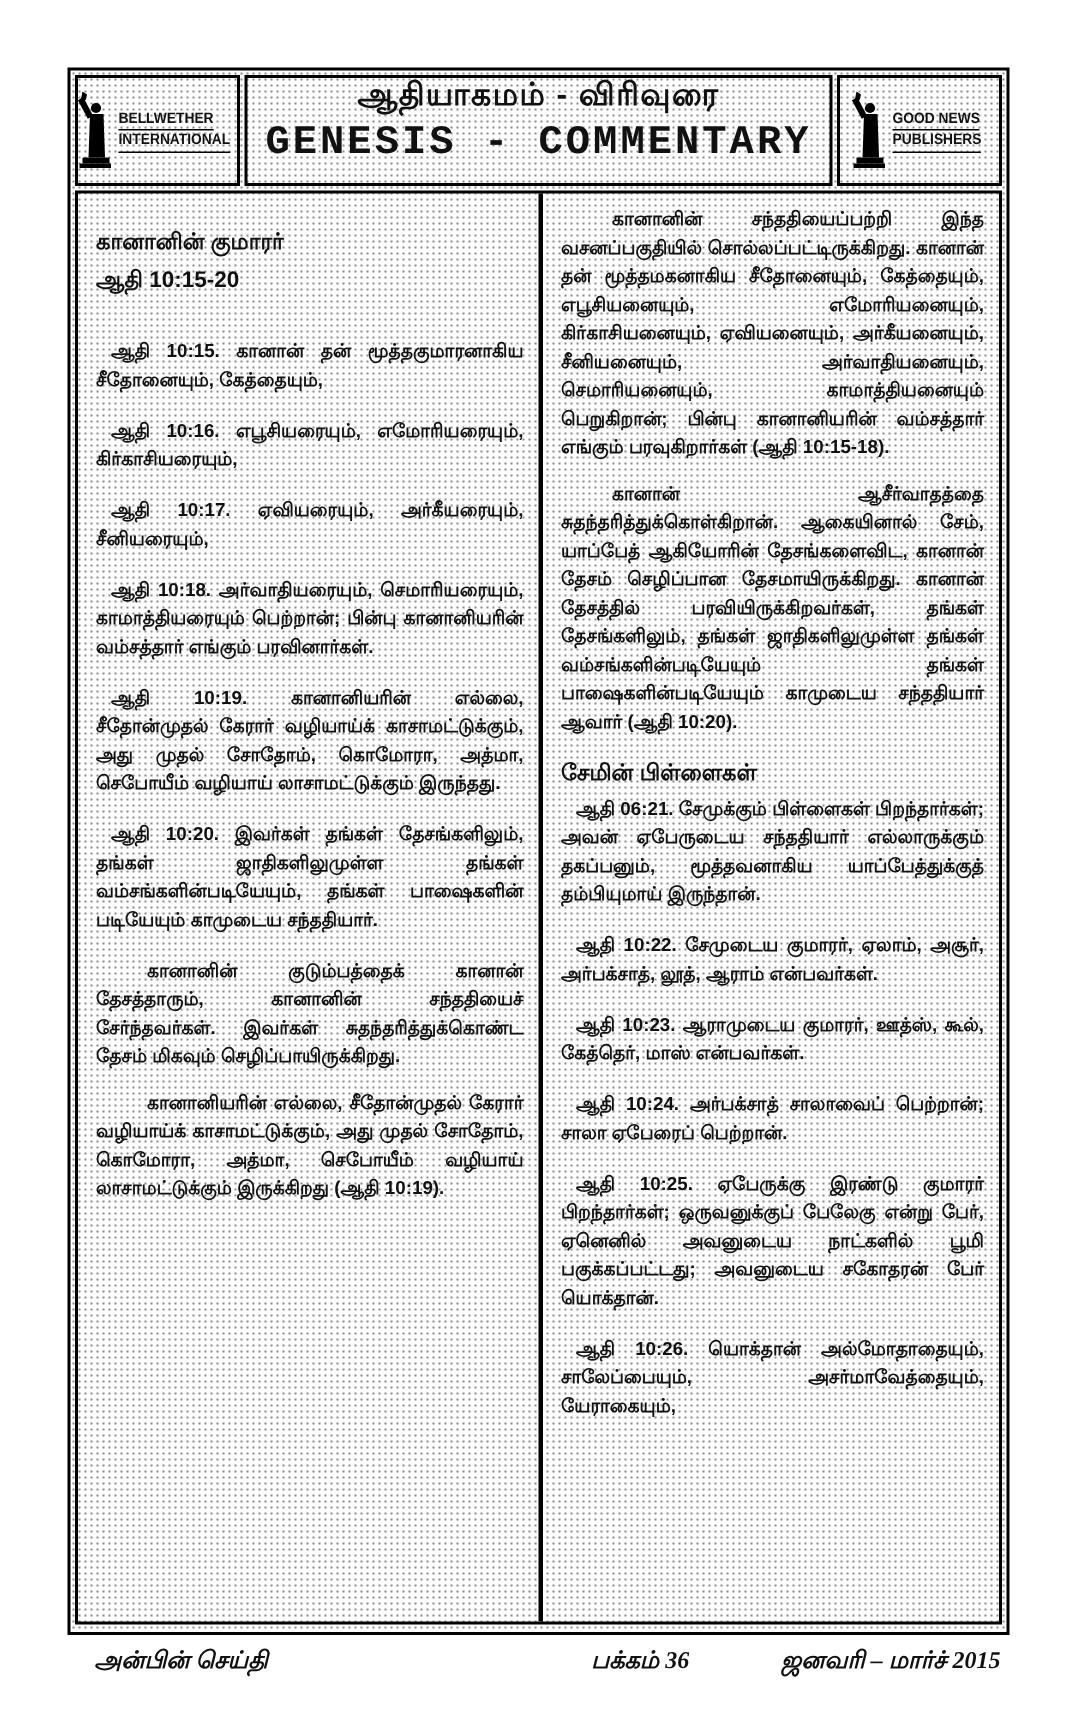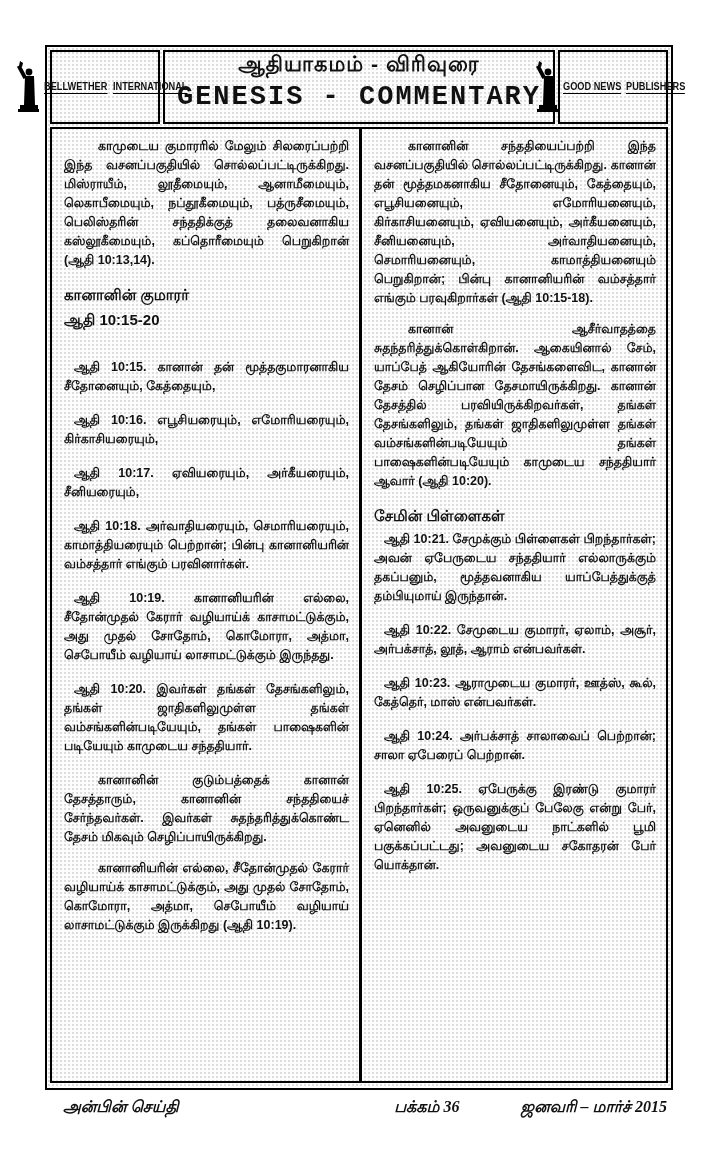--- a/index.html
+++ b/index.html
@@ -27,21 +27,21 @@
     padding: 3px;
   }
 
   
   .header { display: flex; gap: 3px; height: 74px; }
   .logo-box {
     width: 110px; border: 2px solid #000;
     display: flex; align-items: center; justify-content: center; gap: 4px;
     padding: 2px;
   }
-  .logo-text { display: flex; flex-direction: row; align-items: flex-start; }
+  .logo-text { display: flex; flex-direction: column; align-items: flex-start; }
   .logo-text span {
     font-size: 10px; font-weight: bold; letter-spacing: 0px;
     border-bottom: 1px solid #000; line-height: 1.35; white-space: nowrap;
     transform: scaleX(0.92); transform-origin: left;
   }
   .title-box {
     flex: 1; border: 2px solid #000;
     display: flex; flex-direction: column; align-items: center; 
     gap: 3px;
   }
@@ -129,42 +129,42 @@
         <div class="logo-text">
           <span>GOOD NEWS</span>
           <span>PUBLISHERS</span>
         </div>
       </div>
     </div>
 
     <div class="body-box">
 
       <div class="col left">
-        <p class="para">காமுடைய குமாரரில் மேலும் சிலரைப்பற்றி இந்த வசனப்பகுதியில் சொல்லப்பட்டிருக்கிறது. மிஸ்ராயீம், லூதீமையும், ஆனாமீமையும், லெகாபீமையும், நப்தூகீமையும், பத்ருசீமையும், பெலிஸ்தரின் சந்ததிக்குத் தலைவனாகிய கஸ்லூகீமையும், கப்தொரீமையும் பெறுகிறான் (ஆதி 10:13,14).</p>
         <p class="h1">கானானின் குமாரர்</p>
         <p class="h2">ஆதி 10:15-20</p>
         <p class="verse">ஆதி 10:15. கானான் தன் மூத்தகுமாரனாகிய சீதோனையும், கேத்தையும்,</p>
         <p class="verse">ஆதி 10:16. எபூசியரையும், எமோரியரையும், கிர்காசியரையும்,</p>
         <p class="verse">ஆதி 10:17. ஏவியரையும், அர்கீயரையும், சீனியரையும்,</p>
         <p class="verse">ஆதி 10:18. அர்வாதியரையும், செமாரியரையும், காமாத்தியரையும் பெற்றான்; பின்பு கானானியரின் வம்சத்தார் எங்கும் பரவினார்கள்.</p>
         <p class="verse">ஆதி 10:19. கானானியரின் எல்லை, சீதோன்முதல் கேரார் வழியாய்க் காசாமட்டுக்கும், அது முதல் சோதோம், கொமோரா, அத்மா, செபோயீம் வழியாய் லாசாமட்டுக்கும் இருந்தது.</p>
         <p class="verse">ஆதி 10:20. இவர்கள் தங்கள் தேசங்களிலும், தங்கள் ஜாதிகளிலுமுள்ள தங்கள் வம்சங்களின்படியேயும், தங்கள் பாஷைகளின் படியேயும் காமுடைய சந்ததியார்.</p>
         <p class="para">கானானின் குடும்பத்தைக் கானான் தேசத்தாரும், கானானின் சந்ததியைச் சேர்ந்தவர்கள். இவர்கள் சுதந்தரித்துக்கொண்ட தேசம் மிகவும் செழிப்பாயிருக்கிறது.</p>
         <p class="para">கானானியரின் எல்லை, சீதோன்முதல் கேரார் வழியாய்க் காசாமட்டுக்கும், அது முதல் சோதோம், கொமோரா, அத்மா, செபோயீம் வழியாய் லாசாமட்டுக்கும் இருக்கிறது (ஆதி 10:19).</p>
       </div>
 
       <div class="col right">
         <p class="para">கானானின் சந்ததியைப்பற்றி இந்த வசனப்பகுதியில் சொல்லப்பட்டிருக்கிறது. கானான் தன் மூத்தமகனாகிய சீதோனையும், கேத்தையும், எபூசியனையும், எமோரியனையும், கிர்காசியனையும், ஏவியனையும், அர்கீயனையும், சீனியனையும், அர்வாதியனையும், செமாரியனையும், காமாத்தியனையும் பெறுகிறான்; பின்பு கானானியரின் வம்சத்தார் எங்கும் பரவுகிறார்கள் (ஆதி 10:15-18).</p>
         <p class="para">கானான் ஆசீர்வாதத்தை சுதந்தரித்துக்கொள்கிறான். ஆகையினால் சேம், யாப்பேத் ஆகியோரின் தேசங்களைவிட, கானான் தேசம் செழிப்பான தேசமாயிருக்கிறது. கானான் தேசத்தில் பரவியிருக்கிறவர்கள், தங்கள் தேசங்களிலும், தங்கள் ஜாதிகளிலுமுள்ள தங்கள் வம்சங்களின்படியேயும் தங்கள் பாஷைகளின்படியேயும் காமுடைய சந்ததியார் ஆவார் (ஆதி 10:20).</p>
         <p class="h1">சேமின் பிள்ளைகள்</p>
-        <p class="verse">ஆதி 10:21. சேமுக்கும் பிள்ளைகள் பிறந்தார்கள்; அவன் ஏபேருடைய சந்ததியார் எல்லாருக்கும் தகப்பனும், மூத்தவனாகிய யாப்பேத்துக்குத் தம்பியுமாய் இருந்தான்.</p>
+        <p class="verse">ஆதி 06:21. சேமுக்கும் பிள்ளைகள் பிறந்தார்கள்; அவன் ஏபேருடைய சந்ததியார் எல்லாருக்கும் தகப்பனும், மூத்தவனாகிய யாப்பேத்துக்குத் தம்பியுமாய் இருந்தான்.</p>
         <p class="verse">ஆதி 10:22. சேமுடைய குமாரர், ஏலாம், அசூர், அர்பக்சாத், லூத், ஆராம் என்பவர்கள்.</p>
         <p class="verse">ஆதி 10:23. ஆராமுடைய குமாரர், ஊத்ஸ், கூல், கேத்தெர், மாஸ் என்பவர்கள்.</p>
         <p class="verse">ஆதி 10:24. அர்பக்சாத் சாலாவைப் பெற்றான்; சாலா ஏபேரைப் பெற்றான்.</p>
         <p class="verse">ஆதி 10:25. ஏபேருக்கு இரண்டு குமாரர் பிறந்தார்கள்; ஒருவனுக்குப் பேலேகு என்று பேர், ஏனெனில் அவனுடைய நாட்களில் பூமி பகுக்கப்பட்டது; அவனுடைய சகோதரன் பேர் யொக்தான்.</p>
+        <p class="verse">ஆதி 10:26. யொக்தான் அல்மோதாதையும், சாலேப்பையும், அசர்மாவேத்தையும், யேராகையும்,</p>
       </div>
 
     </div>
   </div>
 
   <div class="footer">
     <span class="f-left">அன்பின் செய்தி</span>
     <span class="f-center">பக்கம்  36</span>
     <span class="f-right">ஜனவரி – மார்ச்  2015</span>
   </div>

